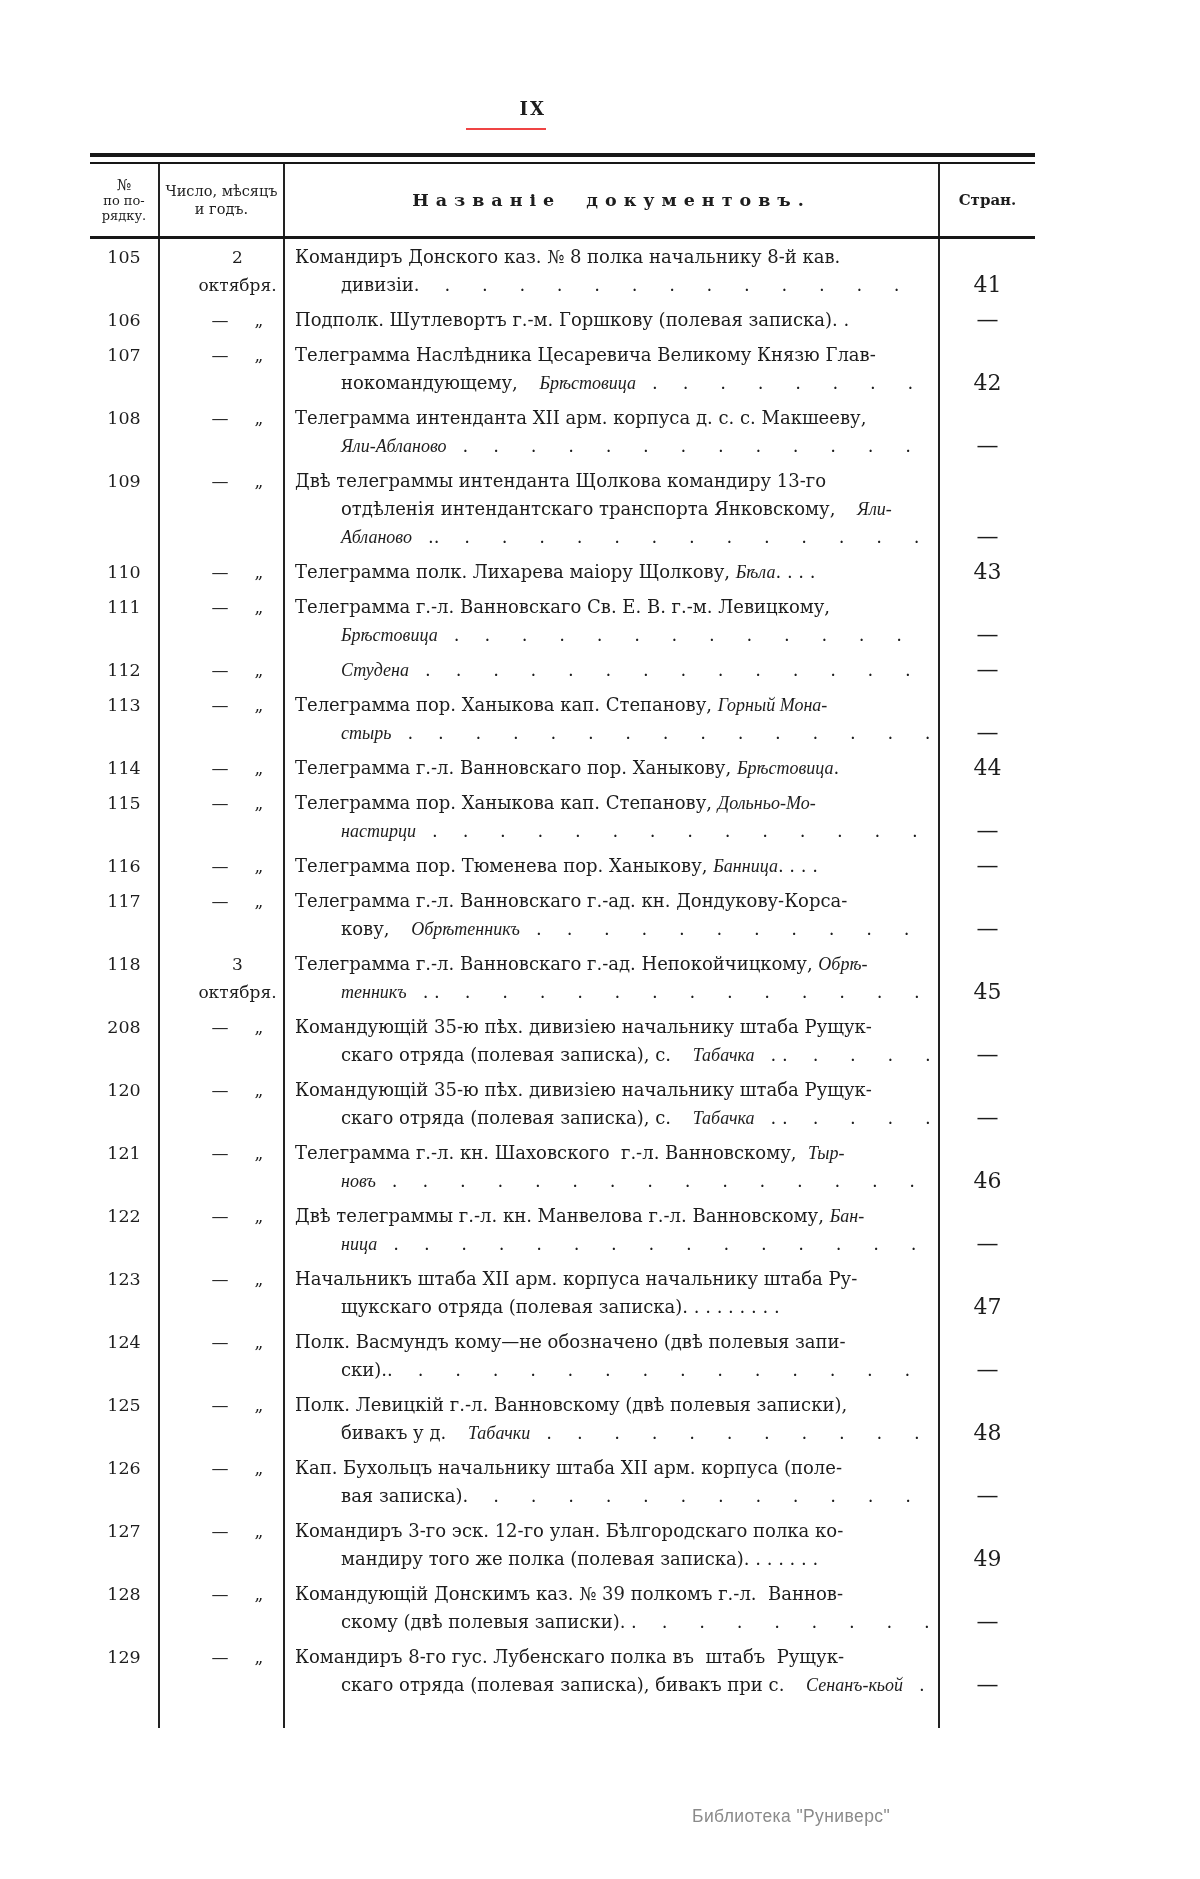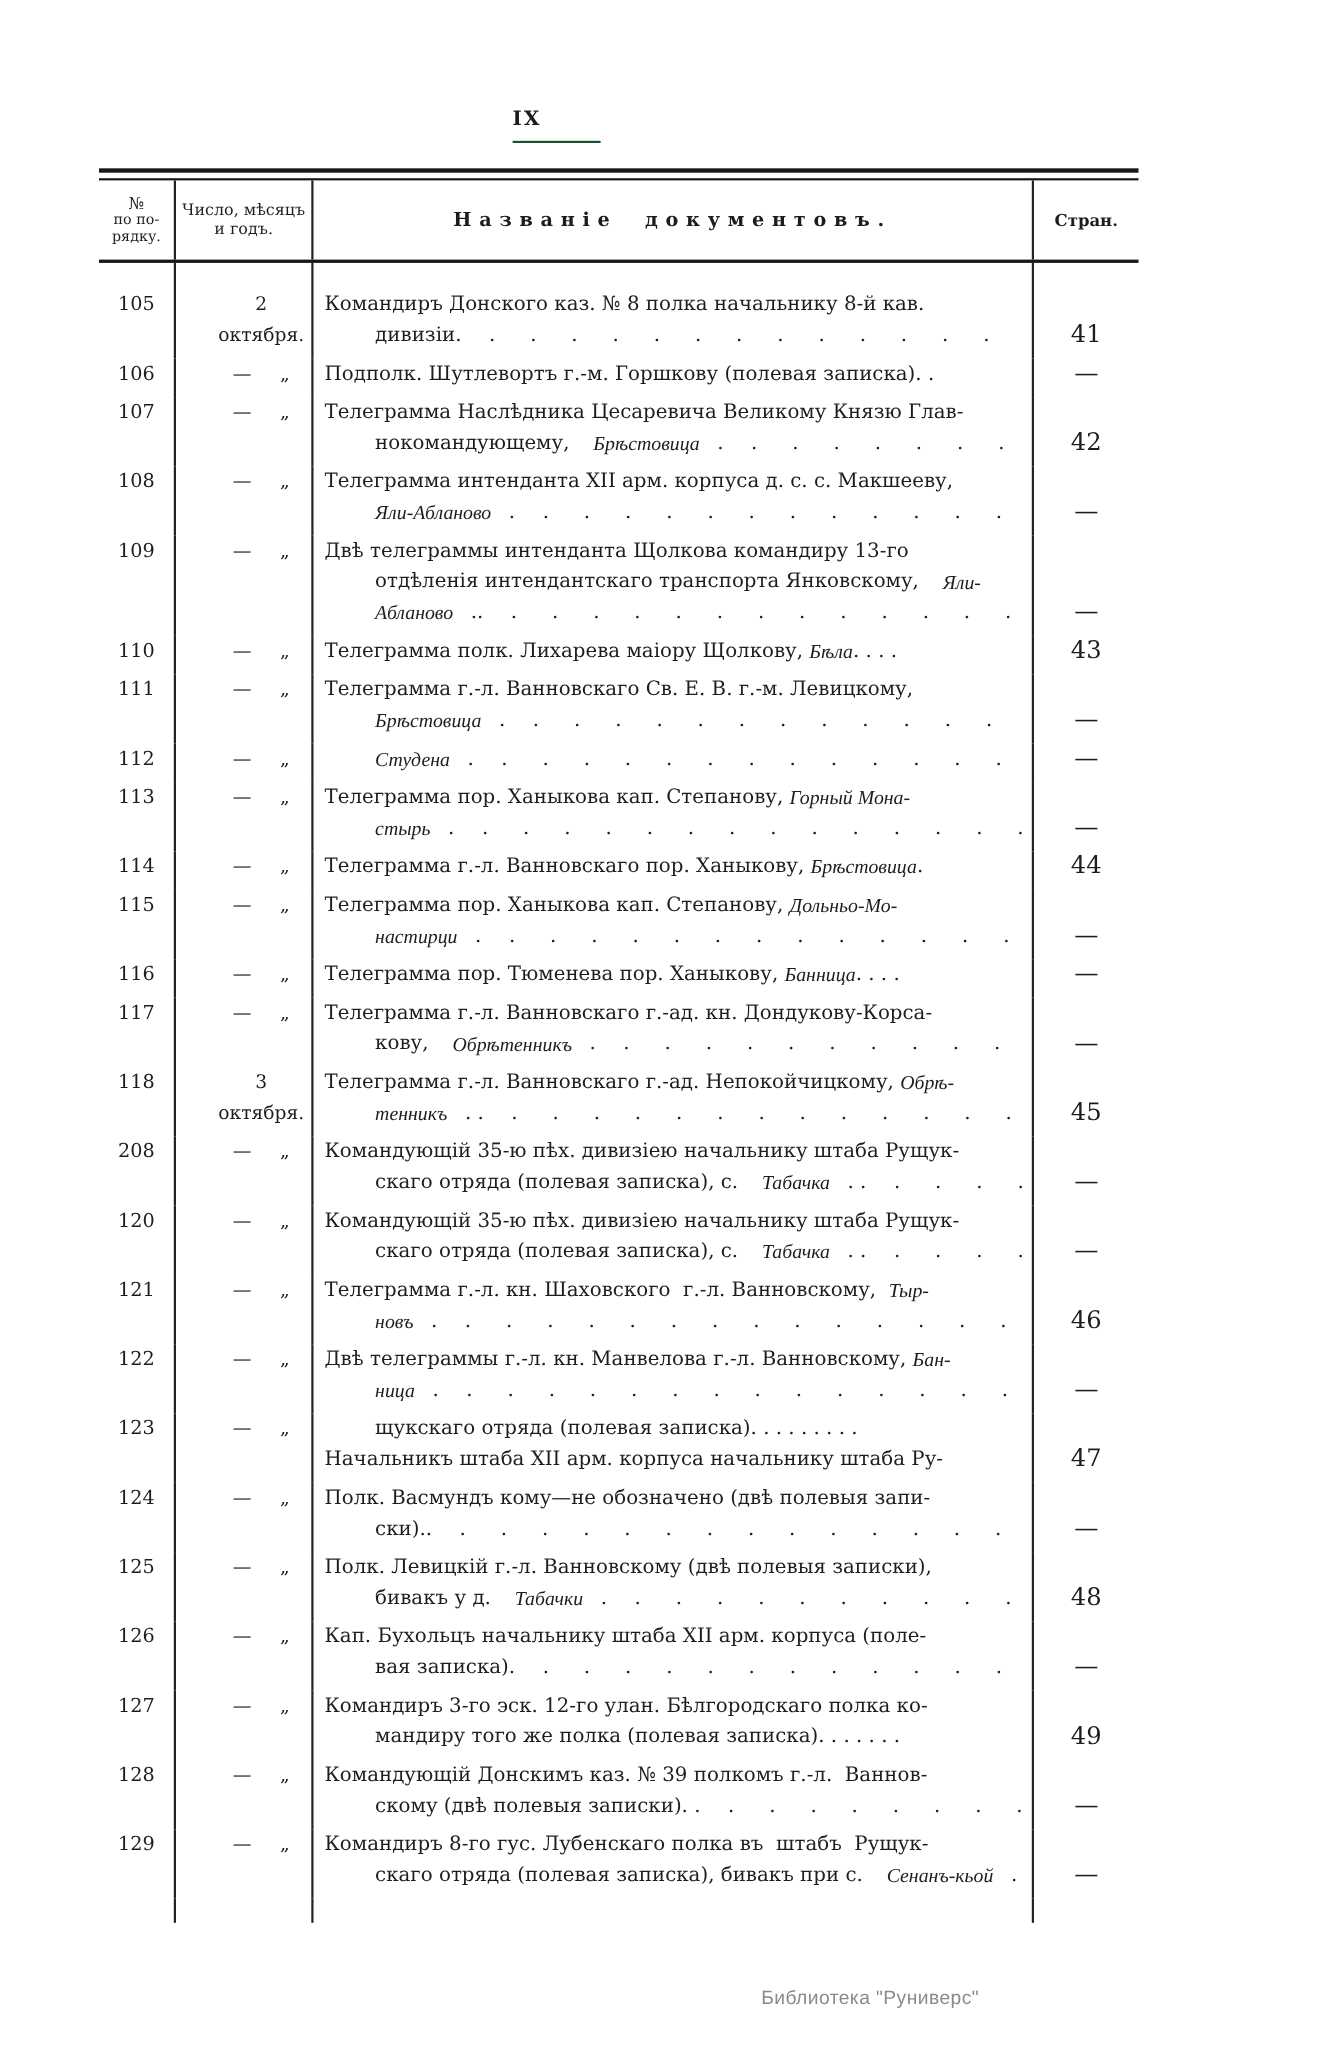--- a/index.html
+++ b/index.html
@@ -6,23 +6,23 @@
   body{
     width:1200px;height:1879px;
     background:#ffffff;
     position:relative;
     font-family:"DejaVu Serif", serif;
     color:#1d1d1d;
     overflow:hidden;
   }
   .roman{
     position:absolute;top:98px;left:466px;
-    width:80px;text-align:left;
+    width:80px;text-align:right;
     font-size:18px;font-weight:bold;letter-spacing:2px;
-    border-bottom:2px solid #14532d;
+    border-bottom:2px solid #ef4444;
     padding-bottom:9px;
   }
   .table{
     position:absolute;top:153px;left:90px;width:945px;
   }
   .top-rule{
     height:5px;
     border-top:4px solid #171717;
     border-bottom:2px solid #171717;
   }
@@ -44,21 +44,21 @@
   .hnum{font-size:13px;line-height:15px;text-align:center;}
   .hnum .first{font-size:15px;}
   .hdate{font-size:14.5px;line-height:18px;text-align:center;}
   .htitle{
     font-size:17.5px;font-weight:bold;
     letter-spacing:7px;word-spacing:12px;
     text-align:center;
   }
   .hpage{font-size:15px;font-weight:bold;}
   .body-row .cell{padding-bottom:7px;}
-  .body-row:first-child .cell{padding-top:24px;text-align:center;}
+  .body-row:first-child .cell{padding-top:4px;text-align:center;}
   .cell.num{
     font-size:17.5px;line-height:28px;
     text-align:center;
   }
   .cell.date{
     font-size:17px;line-height:28px;
     text-align:center;
     margin-left:32px;
   }
   .date-inner{display:flex;justify-content:center;gap:26px;}
@@ -403,22 +403,22 @@
         </div>
         <div class="row body-row">
           <div class="cell c1 num">123</div>
           <div class="cell c2 date">
             <div class="date-inner">
               <span>—</span>
               <span>„</span>
             </div>
           </div>
           <div class="cell c3 title">
+            <div class="line"><span class="rg">Начальникъ штаба XII арм. корпуса начальнику штаба Ру-</span></div>
             <div class="line ind"><span class="rg">щукскаго отряда (полевая записка). . . . . . . . .</span></div>
-            <div class="line"><span class="rg">Начальникъ штаба XII арм. корпуса начальнику штаба Ру-</span></div>
           </div>
           <div class="cell page">
             <span>47</span>
           </div>
         </div>
         <div class="row body-row">
           <div class="cell c1 num">124</div>
           <div class="cell c2 date">
             <div class="date-inner">
               <span>—</span>

